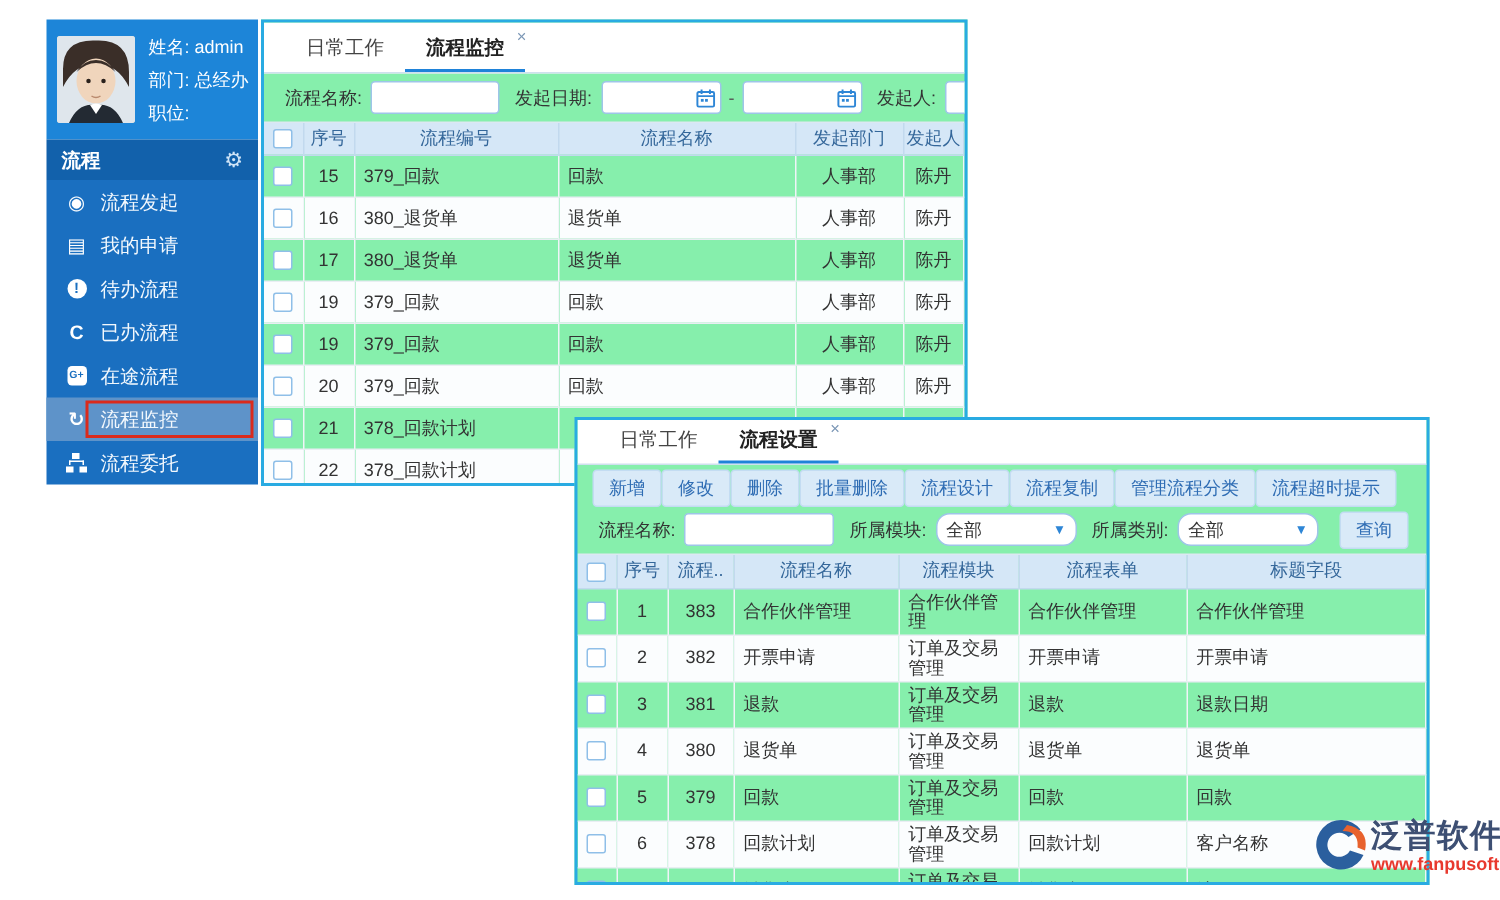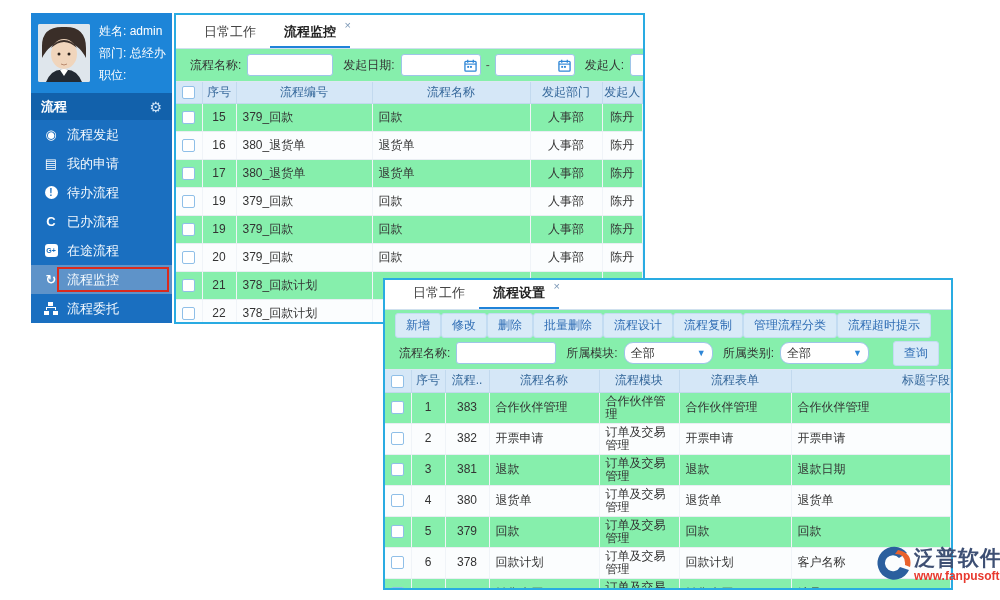--- a/index.html
+++ b/index.html
@@ -60,37 +60,37 @@
   .cal { position:absolute; right:4px; width:13px; height:13px; pointer-events:none; }
   .dash { margin:0 5px; color:#555; }
   .select { height:22px; width:95px; border:1px solid #9ec5e8; border-radius:9px; display:inline-flex;
     align-items:center; padding:0 6px; cursor:pointer; background:#fff; }
   .select .val { flex:1; }
   .select .caret { color:#2e86d6; font-size:9px; }
 
   .toolbar { height:24px; display:flex; align-items:center; gap:0; padding:0 10px; margin-top:3px; }
   .btn { background:#d9eaf8; border:1px solid #c3dcf2; border-radius:3px; color:#2f6db4;
     padding:3px 10px; font-size:12px; cursor:pointer; white-space:nowrap; }
-  .btn-search { margin-left:24px; }
+  .btn-search { margin-left:14px; }
 
   table { border-collapse:collapse; table-layout:fixed; width:100%; }
   thead th { background:#d5e7f7; color:#34679a; font-weight:normal; font-size:12px;
     border-right:1px solid #c2d9ee; border-bottom:1px solid #c2d9ee; text-align:center; }
   .win-monitor thead th { height:21px; }
   .win-settings thead th { height:22px; }
   tbody td { border-bottom:1px solid #e9eef3; border-right:1px solid #f0f4f8; font-size:12px;
     padding:2px 6px; overflow:hidden; line-height:13px; }
   .win-monitor tbody tr { height:28px;padding-left:48px; }
   .win-settings tbody tr { height:30px; }
   tbody tr:nth-child(even) td { background:#fbfdfe; }
   .checkbox { display:inline-block; width:13px; height:13px; border:1px solid #8fbfe8;
     border-radius:2px; background:#fff; cursor:pointer; vertical-align:middle; }
   td.cb, th.cb { text-align:center; padding:2px 0; }
   .col-center { text-align:center; }
-  .th-right { text-align:right; }
+  .th-right { text-align:center; }
 
   
   .logo { position:absolute; left:876px; top:546px; z-index:30; display:flex; align-items:flex-start; }
   .logo-icon { width:36px; height:36px; flex:none; }
   .logo-txt { margin-left:2px; }
   .logo-name { font-size:21px; font-weight:bold; color:#3d4f73; letter-spacing:1px; line-height:24px; }
   .logo-url { font-size:12px; font-weight:bold; color:#e8392e; line-height:13px; }
 </style>
 </head>
 <body>

